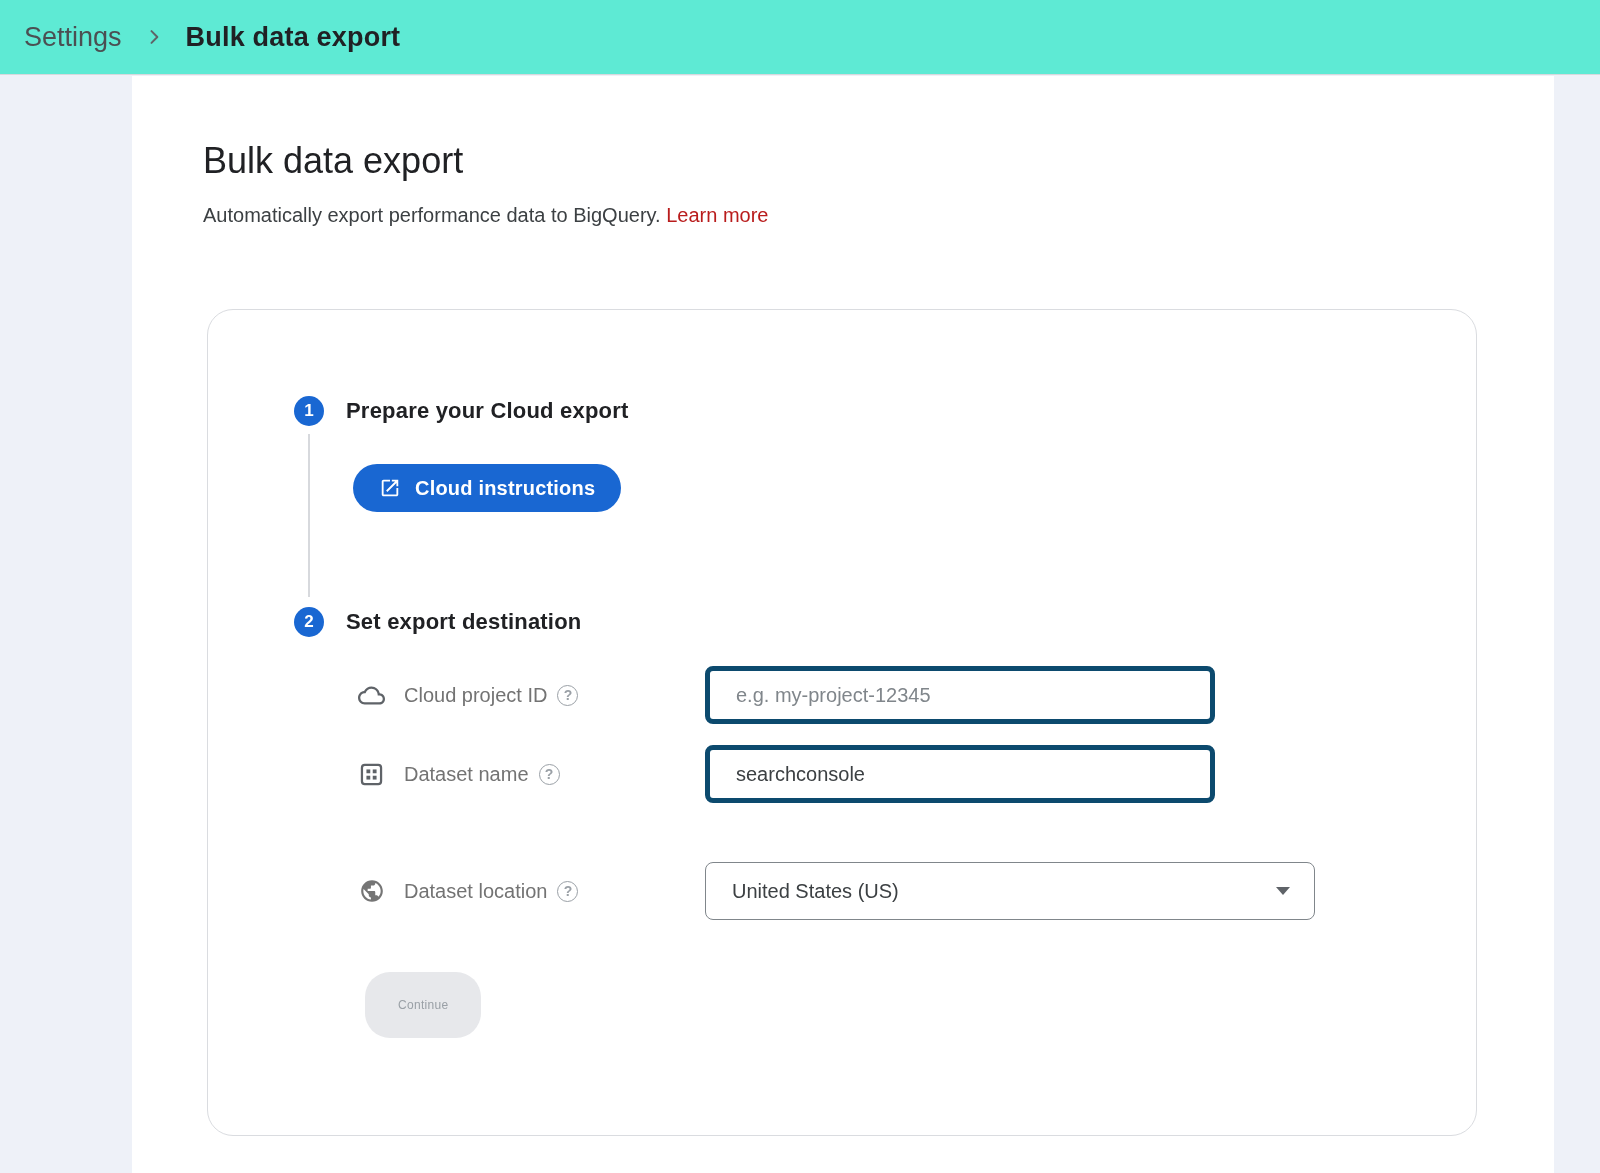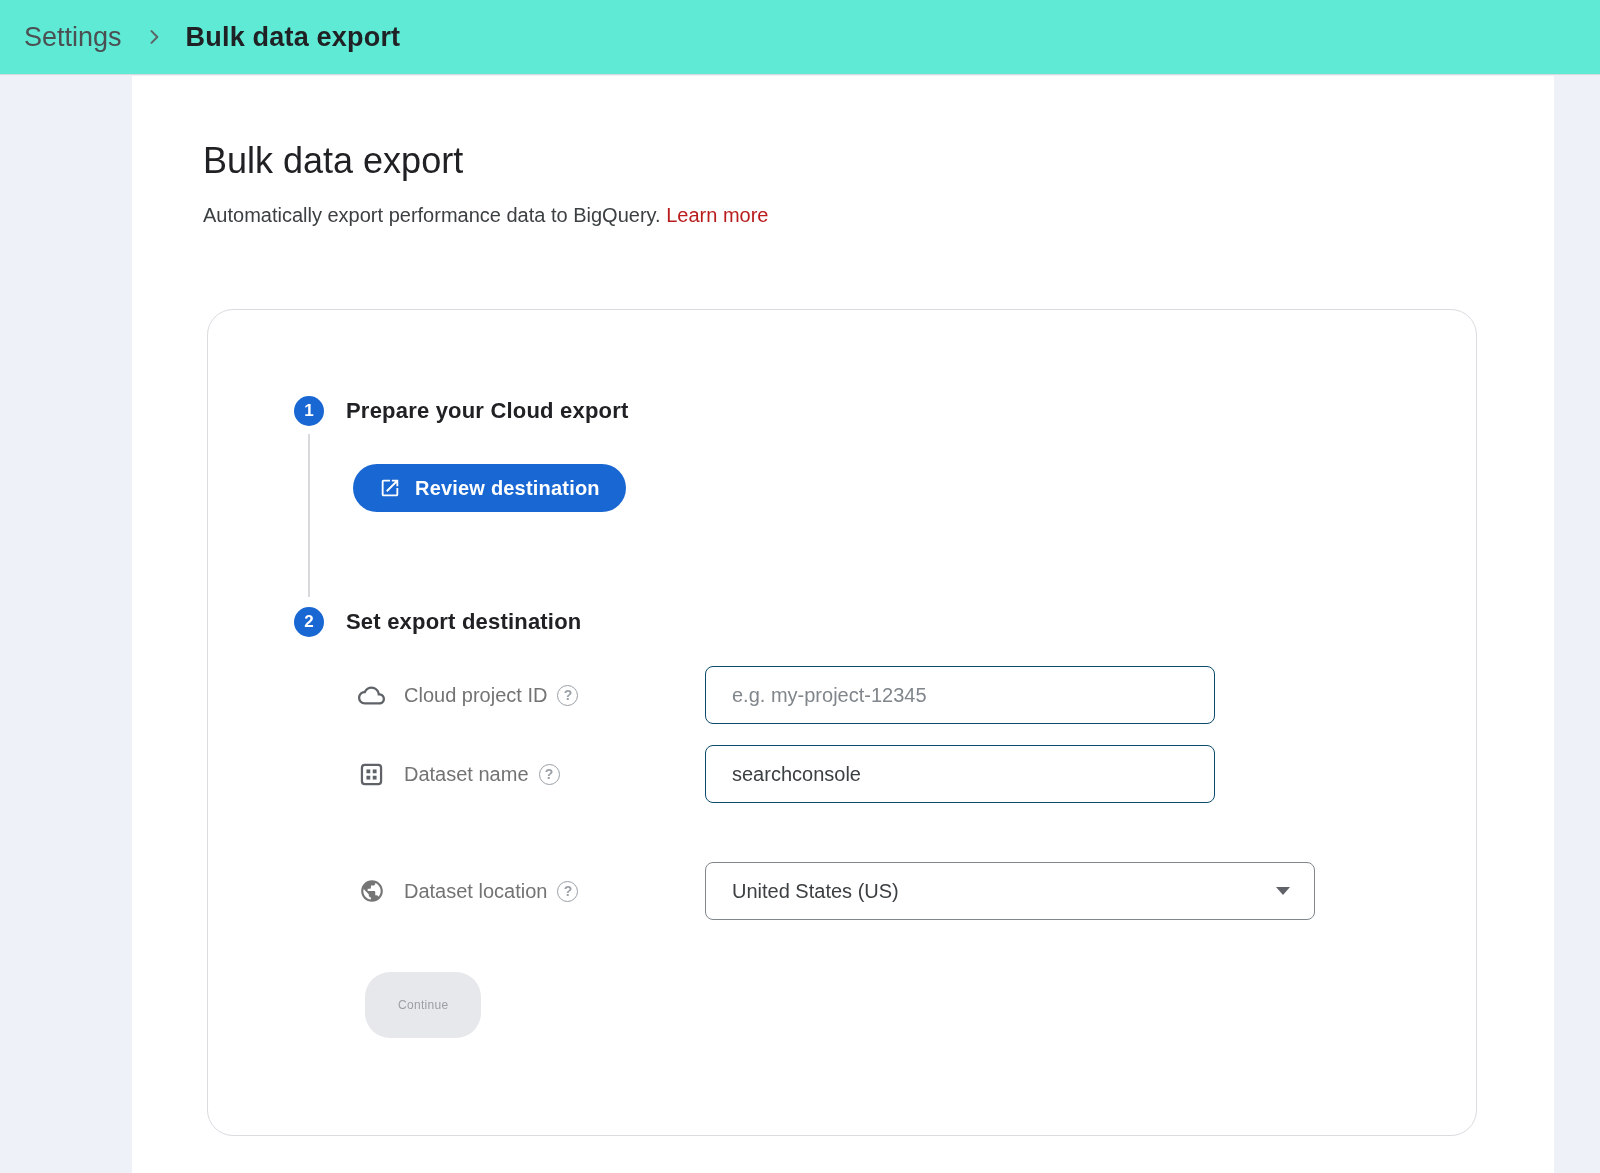--- a/index.html
+++ b/index.html
@@ -161,21 +161,21 @@
     color:#9aa0a6;
     font-size:14px;
     font-weight:700;
     display:flex; align-items:center; justify-content:center;
     cursor:pointer;
     flex-shrink:0;
   }
   .text-input {
     width:510px;
     height:58px;
-    border:1px solid #0c4a6e;
+    border:5px solid #0c4a6e;
     border-radius:8px;
     padding:17px 26px;
     font-family:"Liberation Sans", sans-serif;
     font-size:20px;
     color:#3c4043;
     background:#fff;
     outline:none;
   }
   .text-input::placeholder { color:#80868b; }
   .select-box {
@@ -243,21 +243,21 @@
         <div class="step-line"></div>
       </div>
       <div class="step-body">
         <div class="step-title">Prepare your Cloud export</div>
         <button class="review-btn">
           <span style="display:flex;">
             <svg width="22" height="22" viewBox="0 0 24 24" fill="#ffffff">
                 <path d="M19 19H5V5h7V3H5c-1.11 0-2 .9-2 2v14c0 1.1.89 2 2 2h14c1.1 0 2-.9 2-2v-7h-2v7zM14 3v2h3.59l-9.83 9.83 1.41 1.41L19 6.41V10h2V3h-7z"></path>
               </svg>
           </span>
-          <span>Review destination</span>
+          <span>Cloud instructions</span>
         </button>
       </div>
     </div>
 
     <div class="step">
       <div class="step-rail">
         <div class="step-circle">2</div>
       </div>
       <div class="step-body">
         <div class="step-title">Set export destination</div>

